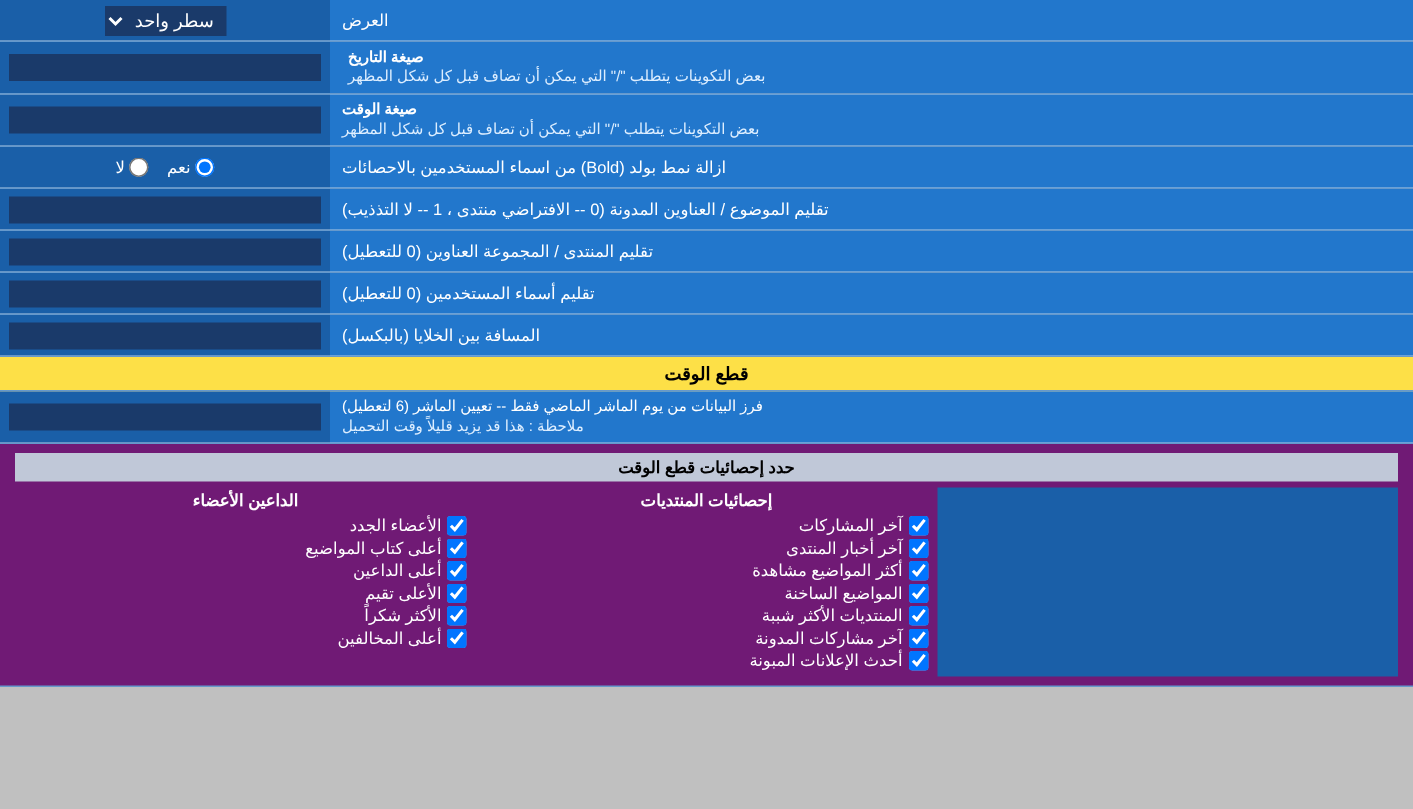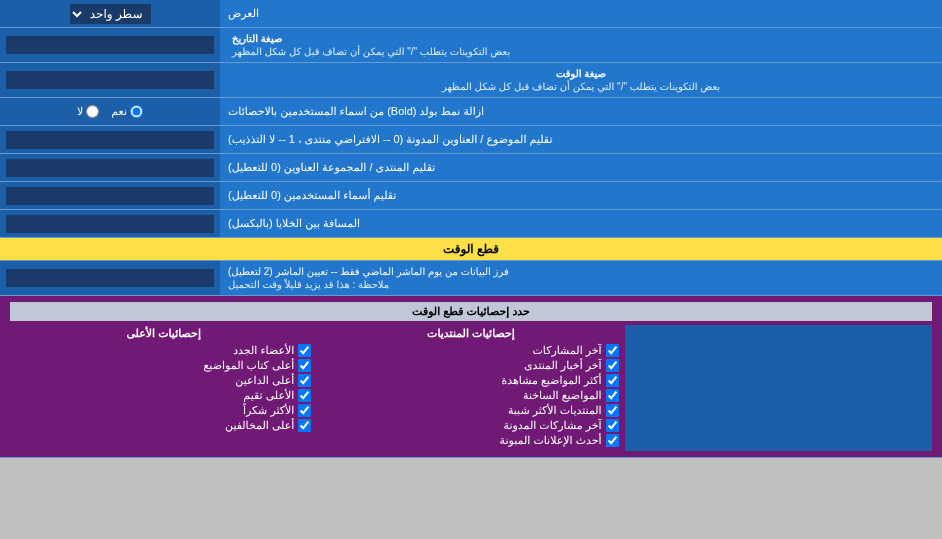--- a/index.html
+++ b/index.html
@@ -151,21 +151,21 @@
     <div class="label-cell small" style="flex-direction:column; align-items:flex-end; justify-content:center;padding-left:12px;">
       <div style="font-weight:bold;">صيغة التاريخ</div>
       <div style="font-size:10px; color:#ddeeff;">بعض التكوينات يتطلب "/" التي يمكن أن تضاف قبل كل شكل المظهر</div>
     </div>
     <div class="input-cell">
       <input type="text" style="">
     </div>
   </div>
 
   <div class="row">
-    <div class="label-cell small" style="flex-direction:column; justify-content:center;">
+    <div class="label-cell small" style="flex-direction:column; align-items:flex-end; justify-content:center;">
       <div style="font-weight:bold;">صيغة الوقت</div>
       <div style="font-size:10px; color:#ddeeff;">بعض التكوينات يتطلب "/" التي يمكن أن تضاف قبل كل شكل المظهر</div>
     </div>
     <div class="input-cell">
       <input type="text" style="">
     </div>
   </div>
 
   <div class="row">
     <div class="label-cell">
@@ -218,21 +218,21 @@
       <input type="text" style="">
     </div>
   </div>
 
   <div class="section-header">
     <span>قطع الوقت</span>
   </div>
 
   <div class="row">
     <div class="label-cell small" style="flex-direction:column; align-items:flex-end; justify-content:center;">
-      <div>فرز البيانات من يوم الماشر الماضي فقط -- تعيين الماشر (2 لتعطيل)</div>
+      <div>فرز البيانات من يوم الماشر الماضي فقط -- تعيين الماشر (6 لتعطيل)</div>
       <div style="font-size:10px; color:#ddeeff;">ملاحظة : هذا قد يزيد قليلاً وقت التحميل</div>
     </div>
     <div class="input-cell">
       <input type="text" style="">
     </div>
   </div>
 
   <div class="stats-section">
     <div class="stats-title">
       <span>حدد إحصائيات قطع الوقت</span>
@@ -267,21 +267,21 @@
           <input type="checkbox" checked="" style="">
           <span>آخر مشاركات المدونة</span>
         </div>
         <div class="stats-item">
           <input type="checkbox" checked="" style="">
           <span>أحدث الإعلانات المبونة</span>
         </div>
       </div>
 
       <div class="stats-col" style="flex:1;">
-        <div class="stats-col-title">إحصائيات الأعلى</div>
+        <div class="stats-col-title">الداعين الأعضاء</div>
         <div class="stats-item">
           <input type="checkbox" checked="" style="">
           <span>الأعضاء الجدد</span>
         </div>
         <div class="stats-item">
           <input type="checkbox" checked="" style="">
           <span>أعلى كتاب المواضيع</span>
         </div>
         <div class="stats-item">
           <input type="checkbox" checked="" style="">

